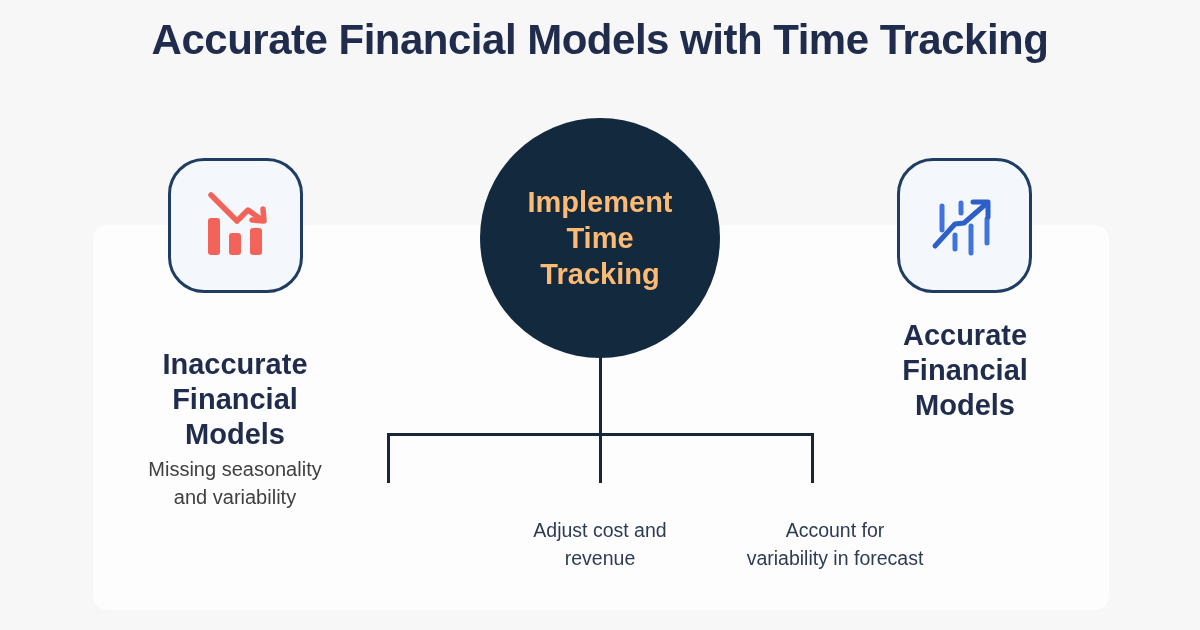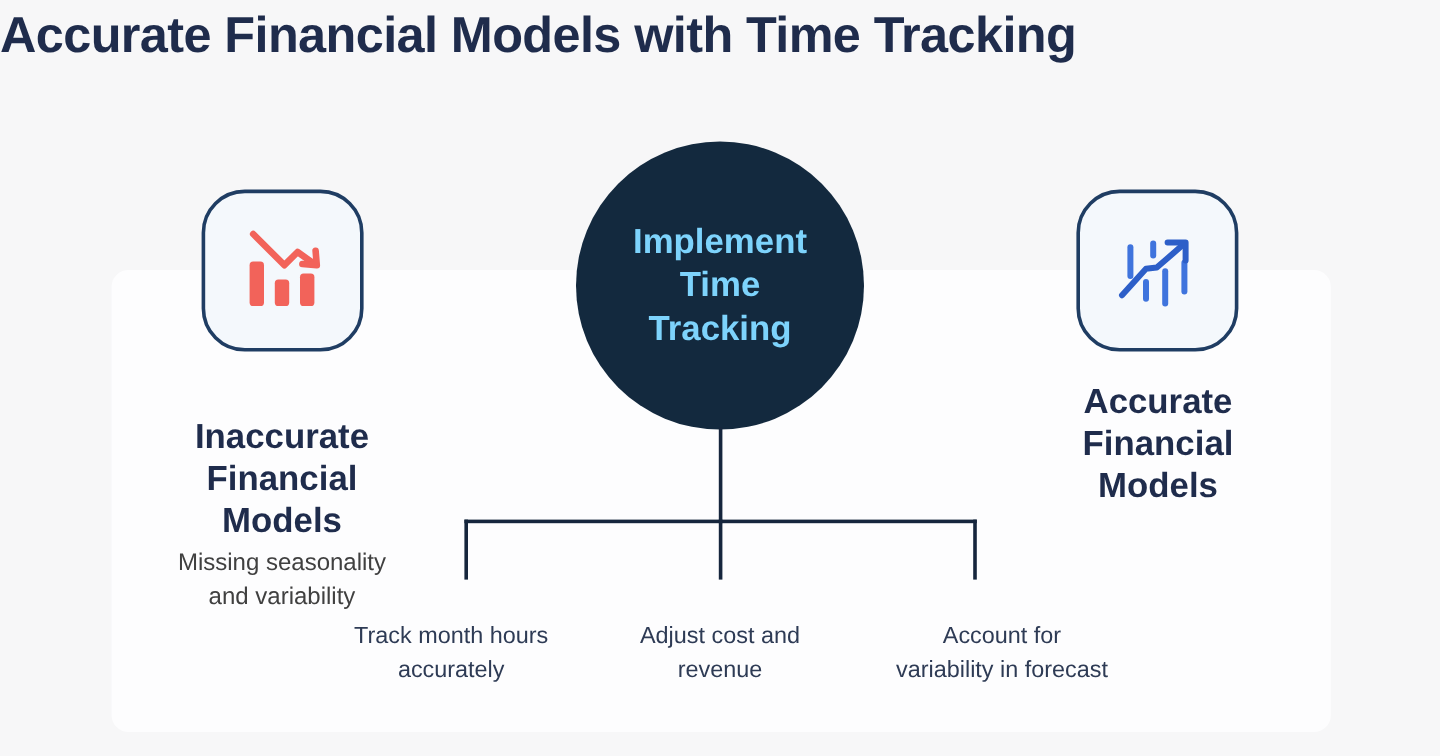--- a/index.html
+++ b/index.html
@@ -7,38 +7,38 @@
     position:relative;width:1200px;height:630px;overflow:hidden;
     background:#f7f7f8;
     font-family:"Liberation Sans", sans-serif;
     color:#1f2c4c;
   }
   .panel{
     position:absolute;left:93px;top:225px;width:1016px;height:385px;
     background:#fdfdfe;border-radius:14px;
   }
   .title{
-    position:absolute;left:0;top:5px;width:1200px;
-    text-align:left;font-size:42px;font-weight:700;letter-spacing:-0.5px;
+    position:absolute;left:0;top:16px;width:1200px;
+    text-align:center;font-size:42px;font-weight:700;letter-spacing:-0.5px;
     color:#1f2c4c;white-space:nowrap;
   }
   .tile{
     position:absolute;width:135px;height:135px;border-radius:36px;
     border:3px solid #1f3d63;background:#f4f8fc;box-sizing:border-box;
     display:flex;align-items:center;justify-content:center;
   }
   .tile-left{left:168px;top:158px;}
   .tile-right{left:897px;top:158px;}
   .circle{
     position:absolute;left:480px;top:118px;width:240px;height:240px;
     border-radius:50%;background:#13293e;
     display:flex;align-items:center;justify-content:center;text-align:center;
   }
   .circle-label{
-    color:#7dd3fc;font-size:29px;font-weight:700;line-height:36px;
+    color:#fdba74;font-size:29px;font-weight:700;line-height:36px;
     white-space:pre-line;
   }
   .side-text{position:absolute;top:318px;width:300px;text-align:center;}
   .side-text-left{left:85px;margin-top:29px;}
   .side-text-right{left:815px;}
   .side-heading{
     font-size:29px;font-weight:700;line-height:35px;color:#1f2c4c;
     white-space:pre-line;
   }
   .side-sub{
@@ -111,20 +111,18 @@
 Financial
 Models</div>
   </div>
 
   <div class="line stem"></div>
   <div class="line hbar"></div>
   <div class="line drop drop-1"></div>
   <div class="line drop drop-2"></div>
   <div class="line drop drop-3"></div>
 
-  <div class="branch branch-1">Track month hours
-accurately</div>
   <div class="branch branch-2">Adjust cost and
 revenue</div>
   <div class="branch branch-3">Account for
 variability in forecast</div>
 
 </div>
 
 </body></html>

